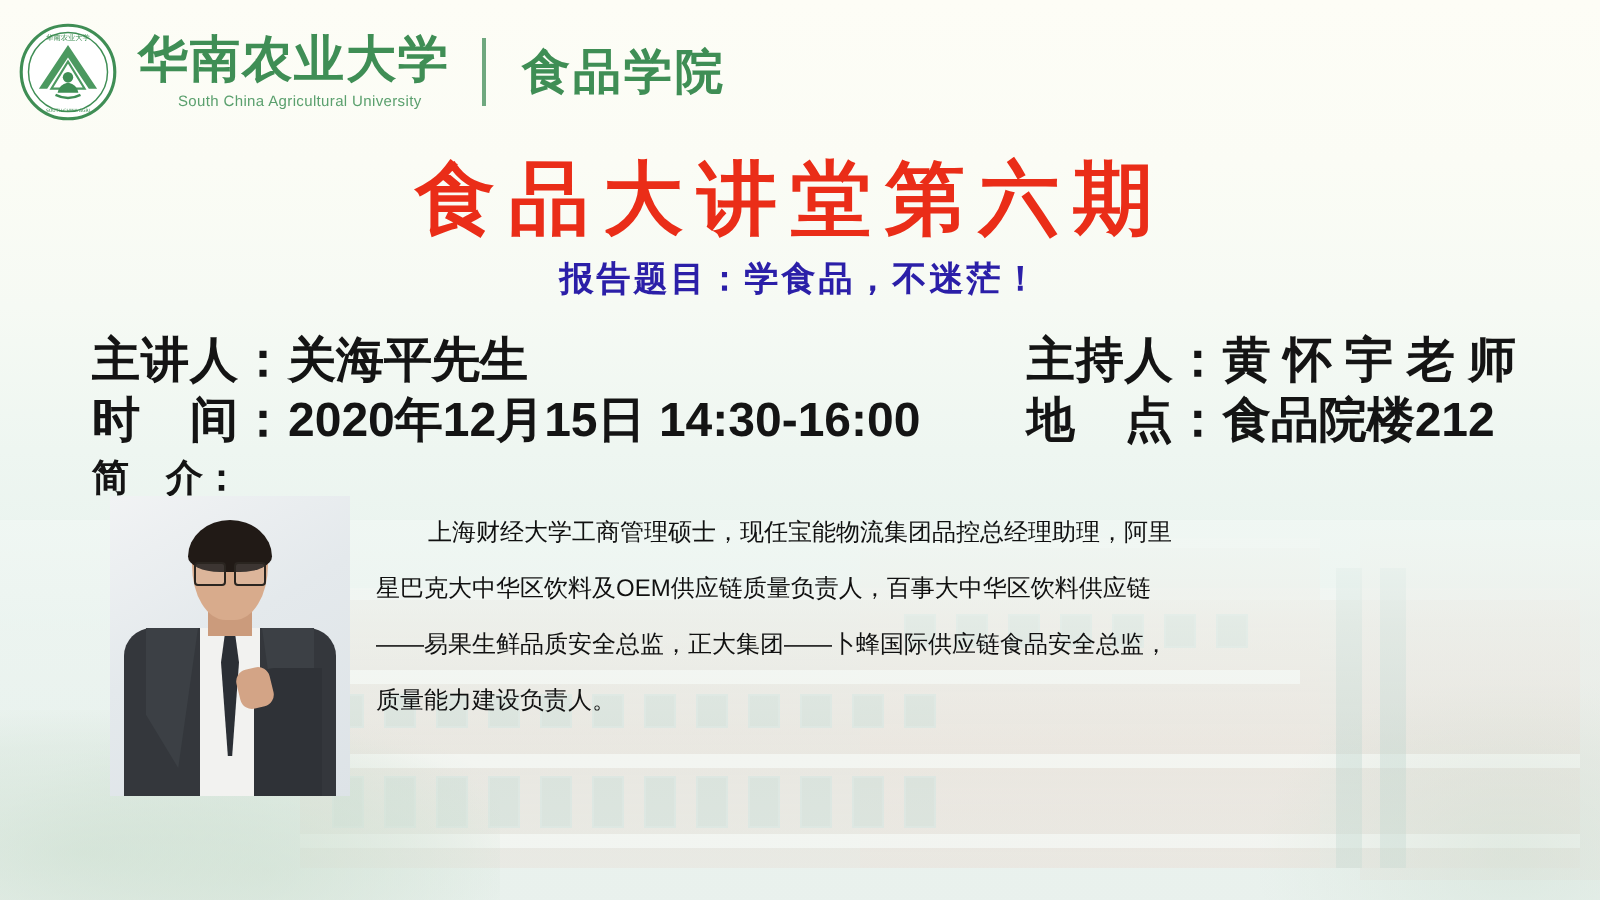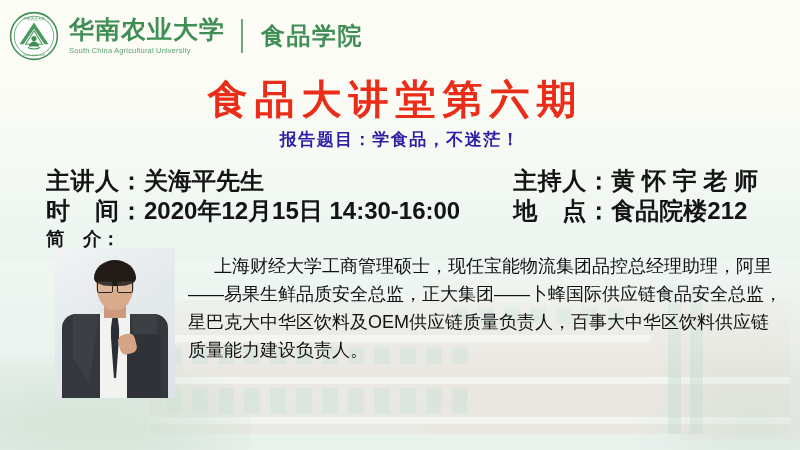--- a/index.html
+++ b/index.html
@@ -94,21 +94,21 @@
     display: flex; flex-direction: column; align-items: flex-start;
     justify-content: center;
   }
   .logo-cn-main {
     font-family: "DejaVu Serif", "Liberation Serif", serif;
     font-size: 25px; font-weight: 700; color: #3f8e55;
     letter-spacing: 1px; line-height: 1.05;
   }
   .logo-cn-en {
     font-size: 7.5px; color: #5ba06e; letter-spacing: .18px;
-    margin-top: 2px; white-space: nowrap;
+    margin-top: 2px; white-space: nowrap; margin-left: 20px;
   }
   .logo-div {
     width: 2px; height: 34px; background: #56996a;
     margin: 0 9px 0 7px; opacity: .85;
   }
   .logo-school {
     font-family: "DejaVu Serif", "Liberation Serif", serif;
     font-size: 24px; font-weight: 700; color: #3f8e55;
     letter-spacing: 1.5px;
   }
@@ -212,21 +212,21 @@
   }
   .ph-arm {
     position: absolute; left: 50%; margin-left: 12px; top: 86px;
     width: 34px; height: 66px; background: #2f3237; border-radius: 10px 0 0 0;
   }
 
   
   .bio {
     position: absolute; left: 188px; top: 252px; width: 600px;
     z-index: 5;
-    font-size: 18px; line-height: 28px; color: #111;
+    font-size: 12px; line-height: 28px; color: #111;
     font-weight: 500;
   }
   .bio p { text-indent: 0; }
   .bio .l1 { padding-left: 26px; }
 </style>
 </head>
 <body>
 
 <div id="poster">
 
@@ -341,18 +341,18 @@
     <div class="ph-arm"></div>
     <div class="ph-hand"></div>
     <div class="ph-neck"></div>
     <div class="ph-head"></div>
     <div class="ph-hair"></div>
     <div class="ph-glasses"></div>
   </div>
 
   <div class="bio">
     <p class="l1">上海财经大学工商管理硕士，现任宝能物流集团品控总经理助理，阿里</p>
+    <p>星巴克大中华区饮料及OEM供应链质量负责人，百事大中华区饮料供应链</p>
     <p>——易果生鲜品质安全总监，正大集团——卜蜂国际供应链食品安全总监，</p>
-    <p>星巴克大中华区饮料及OEM供应链质量负责人，百事大中华区饮料供应链</p>
     <p>质量能力建设负责人。</p>
   </div>
 
 </div>
 
 </body></html>

